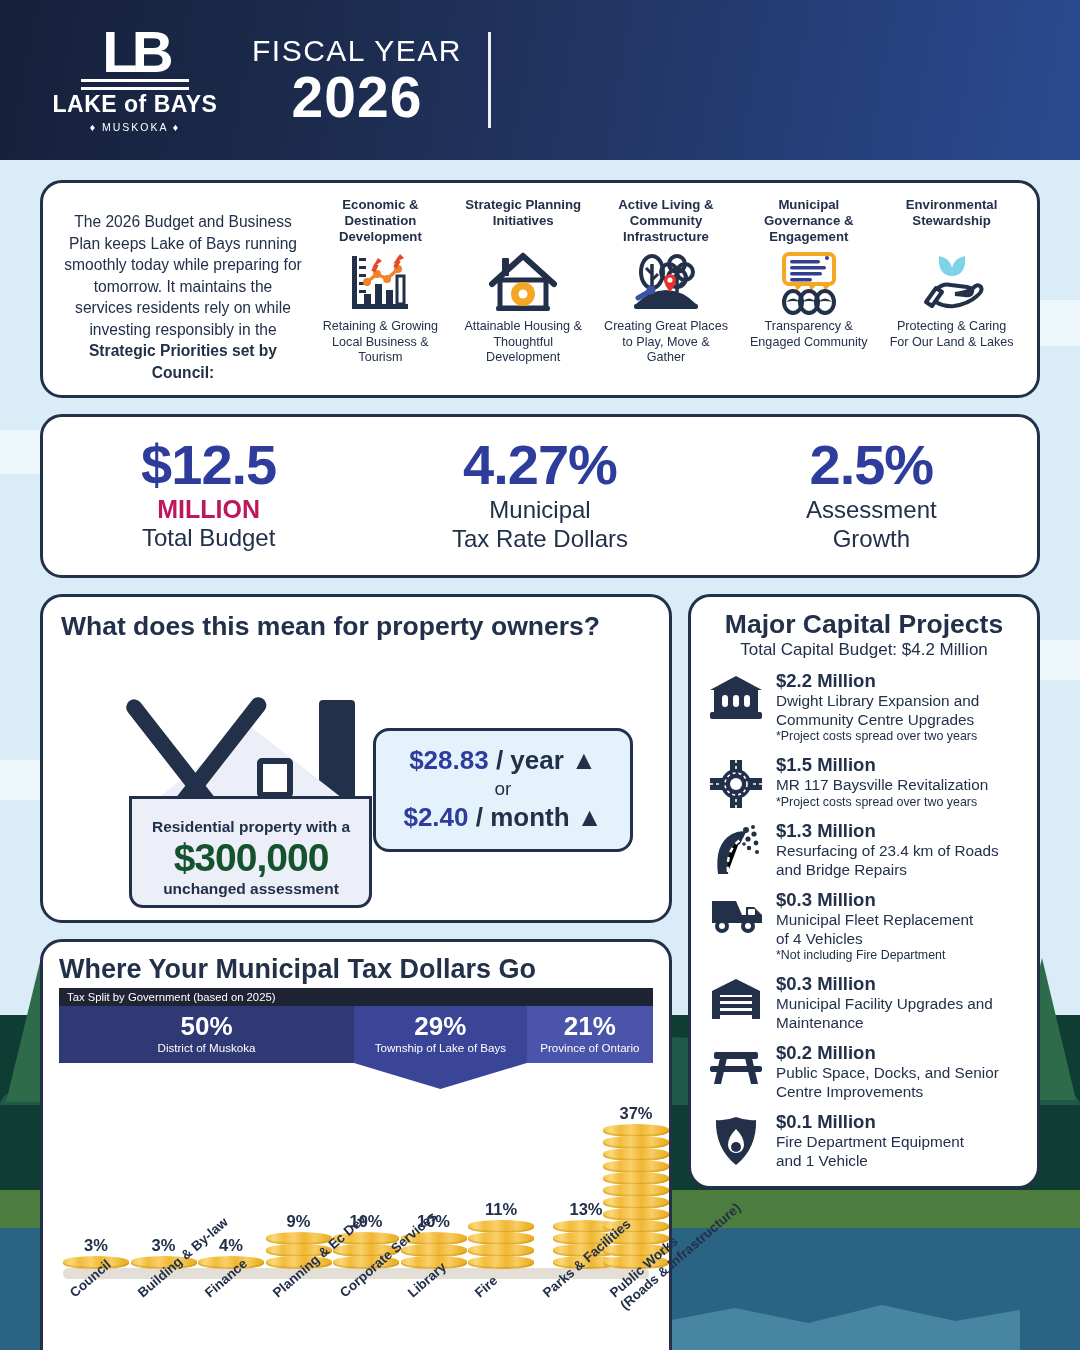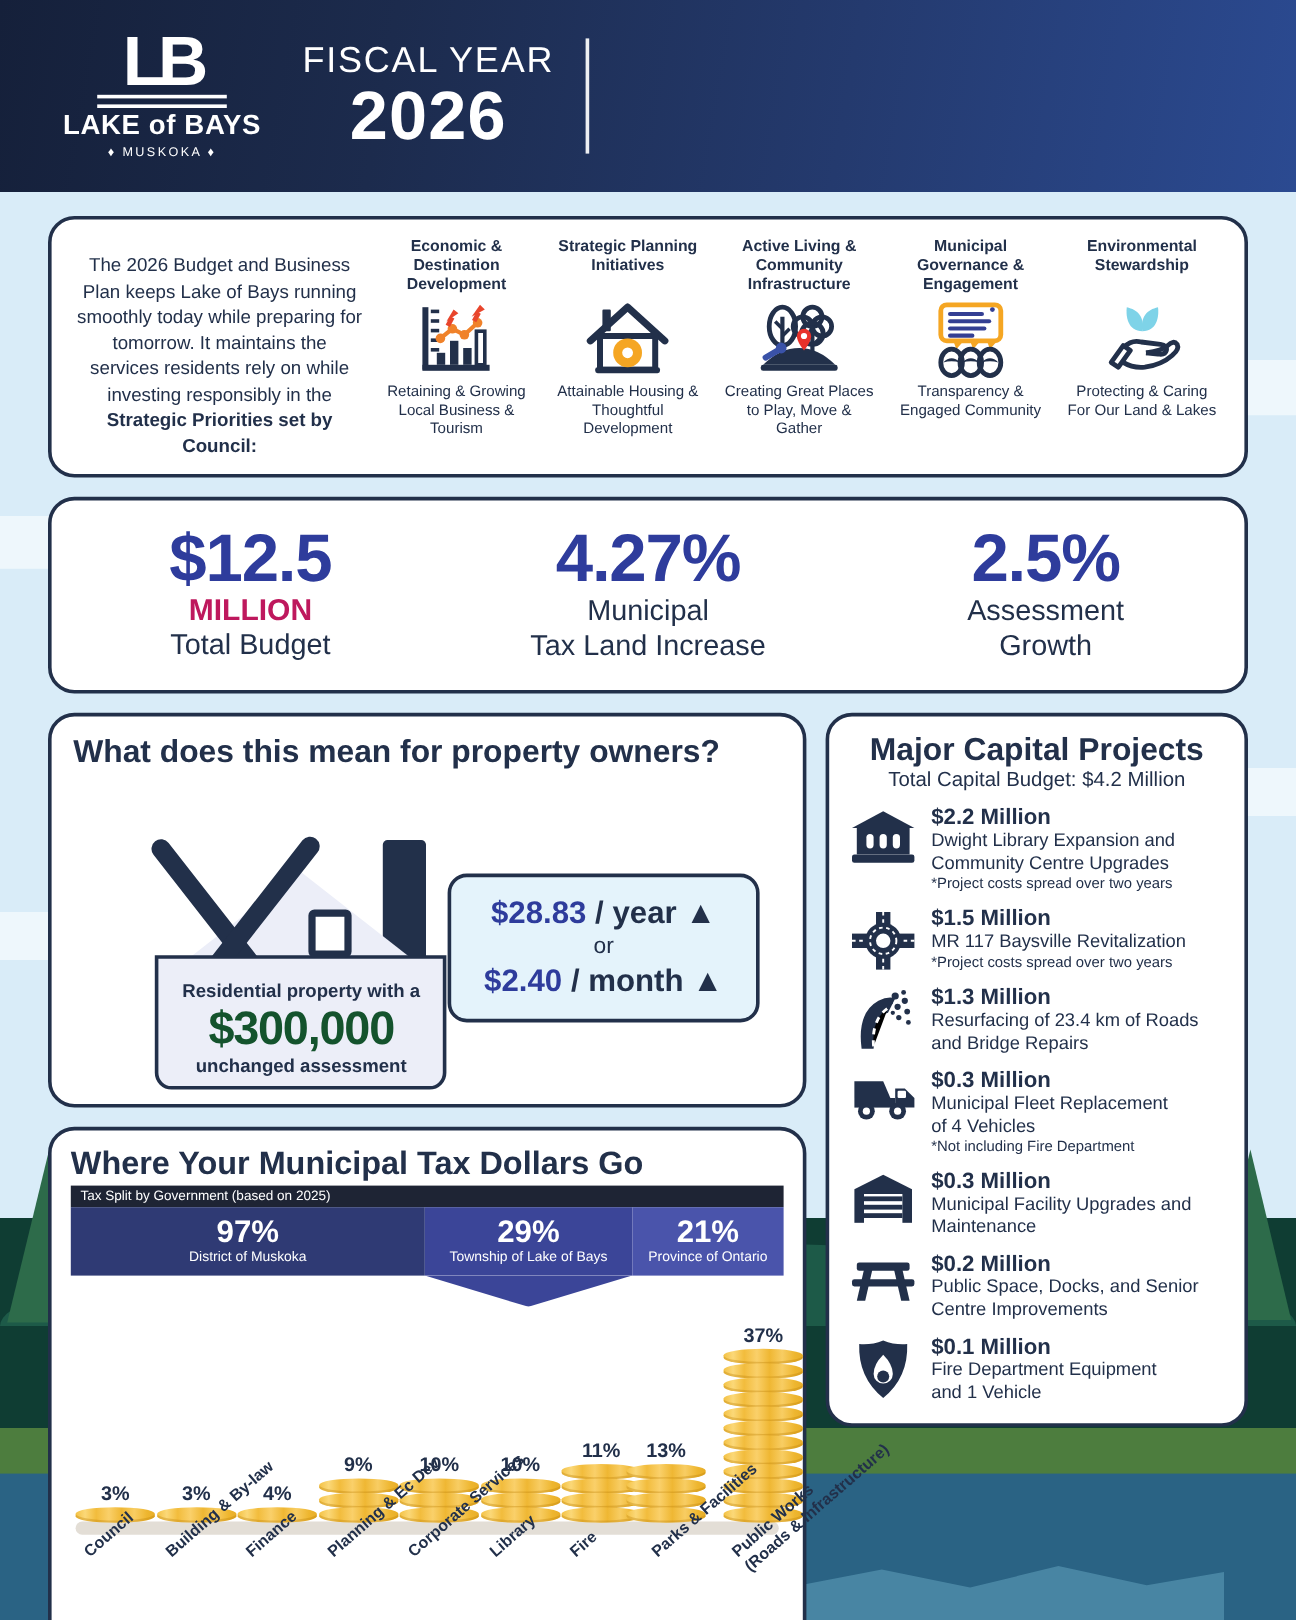--- a/index.html
+++ b/index.html
@@ -295,21 +295,21 @@
 
   <div class="card stats">
     <div class="stat">
       <div class="stat-num">$12.5</div>
       <div class="stat-mid">MILLION</div>
       <div class="stat-lab">Total Budget</div>
     </div>
     <div class="stat">
       <div class="stat-num">4.27%</div>
       <div class="stat-lab">Municipal</div>
-      <div class="stat-lab">Tax Land Increase</div>
+      <div class="stat-lab">Tax Rate Dollars</div>
     </div>
     <div class="stat">
       <div class="stat-num">2.5%</div>
       <div class="stat-lab">Assessment</div>
       <div class="stat-lab">Growth</div>
     </div>
   </div>
 
   <div class="mid">
     <div style="width:632px;">
@@ -345,21 +345,21 @@
         </div>
       </div>
 
       <div class="card chart-card">
         <h2>Where Your Municipal Tax Dollars Go</h2>
 
         <div class="split">
           <div class="split-hdr">Tax Split by Government (based on 2025)</div>
           <div class="split-row">
             <div class="split-cell" style="flex:50;background:#2f3a74;">
-              <div class="split-pct">97%</div>
+              <div class="split-pct">50%</div>
               <div class="split-lab">District of Muskoka</div>
             </div>
             <div class="split-cell split-point" style="flex:29;background:#3b4598;">
               <div class="split-pct">29%</div>
               <div class="split-lab">Township of Lake of Bays</div>
             </div>
             <div class="split-cell" style="flex:21;background:#4a54ab;">
               <div class="split-pct">21%</div>
               <div class="split-lab">Province of Ontario</div>
             </div>
@@ -412,21 +412,21 @@
             </div>
             <div class="bar-col" style="left: 409px;">
               <div class="bar-pct">11%</div>
               <div class="stack">
                 <div class="coin"></div>
                 <div class="coin"></div>
                 <div class="coin"></div>
                 <div class="coin"></div>
               </div>
             </div>
-            <div class="bar-col" style="left: 463px;">
+            <div class="bar-col" style="left: 494px;">
               <div class="bar-pct">13%</div>
               <div class="stack">
                 <div class="coin"></div>
                 <div class="coin"></div>
                 <div class="coin"></div>
                 <div class="coin"></div>
               </div>
             </div>
             <div class="bar-col" style="left: 544px;">
               <div class="bar-pct">37%</div>

